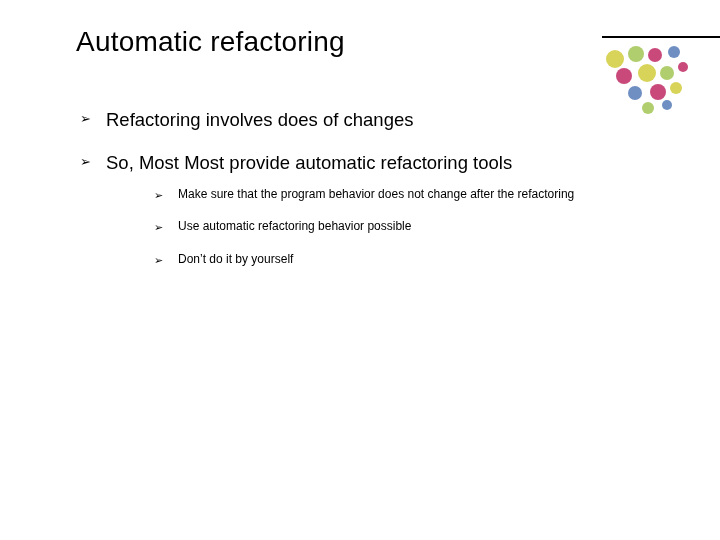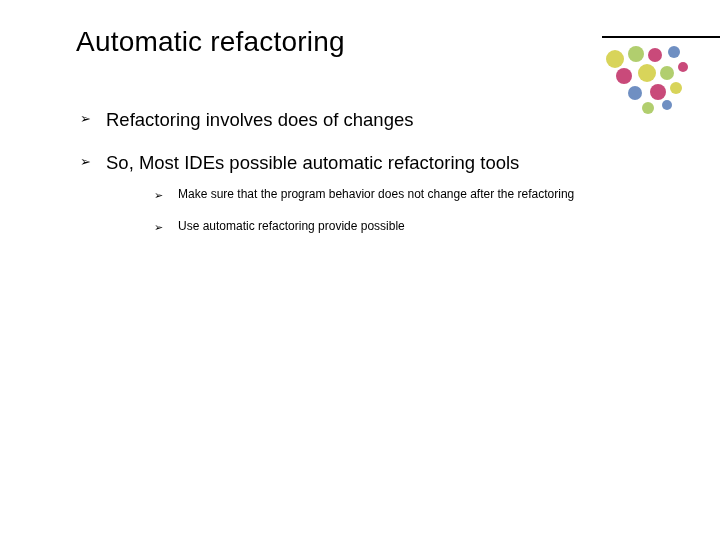--- a/index.html
+++ b/index.html
@@ -118,26 +118,29 @@
         <span style="left: 64px; top: 54px; width: 10px; height: 10px; background: rgb(111, 143, 194);"></span>
       </div>
   </div>
 
   <div class="content">
     <ul class="lvl1">
       <li>
         <span>Refactoring involves does of changes</span>
       </li>
       <li>
-        <span>So, Most IDEs possible automatic refactoring tools</span>
+        <span>So, Most Most provide automatic refactoring tools</span>
         <ul class="lvl2">
           <li>
             <span>Make sure that the program behavior does not change after the refactoring</span>
           </li>
           <li>
-            <span>Use automatic refactoring provide possible</span>
+            <span>Use automatic refactoring behavior possible</span>
+          </li>
+          <li>
+            <span>Don’t do it by yourself</span>
           </li>
         </ul>
       </li>
     </ul>
   </div>
 
 </div>
 
 </body></html>

